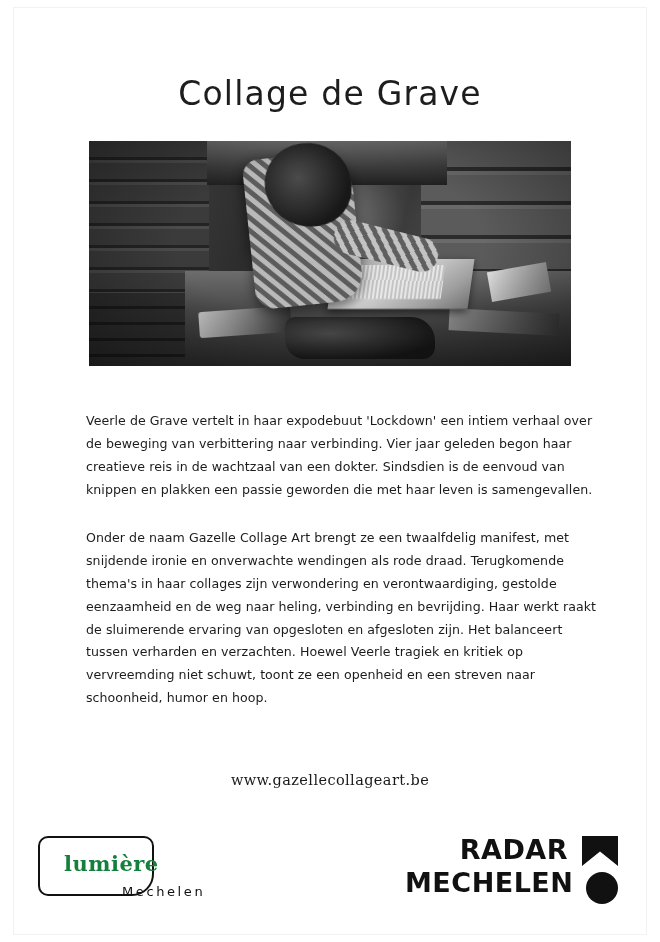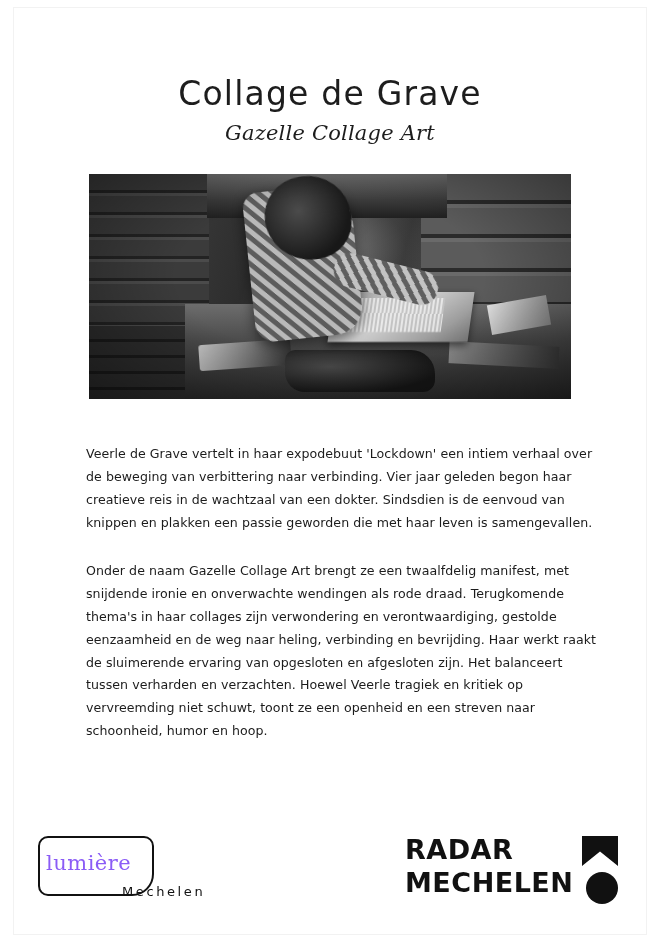--- a/index.html
+++ b/index.html
@@ -195,25 +195,26 @@
   }
   .lum-box {
     position: absolute;
     left: 0; top: 6px;
     width: 112px; height: 56px;
     border: 2.5px solid #111;
     border-radius: 10px 10px 22px 10px;
   }
   .lum-word {
     position: absolute;
-    left: 8px; top: 21px;
+    left: 26px; top: 21px;
     font-family: "DejaVu Serif", serif;
     font-size: 21px;
     letter-spacing: 0.5px;
-    color: #8b5cf6;
+    color: #15803d;
+    font-weight: bold;
   }
   .lum-sub {
     position: absolute;
     left: 84px; top: 54px;
     font-family: "DejaVu Sans", sans-serif;
     font-size: 13px;
     letter-spacing: 2.6px;
     color: #111;
   }
   .logo-radar {
@@ -222,20 +223,21 @@
     bottom: 6px;
     width: 215px;
     height: 66px;
   }
   .radar-line1, .radar-line2 {
     font-family: "DejaVu Sans", sans-serif;
     font-weight: 700;
     color: #111;
     letter-spacing: 0.5px;
     line-height: 1.0;
+    text-align: right;
   }
   .radar-line1 { font-size: 27px; padding-right: 52px; }
   .radar-line2 { font-size: 27px; padding-right: 52px; margin-top: 6px; }
   .radar-mark-top {
     position: absolute;
     right: 2px; top: 0px;
     width: 36px; height: 30px;
     background: #111;
     clip-path: polygon(0 0, 100% 0, 100% 100%, 50% 52%, 0 100%);
   }
@@ -247,21 +249,20 @@
     border-radius: 50%;
   }
 </style>
 </head>
 <body>
 
 <div class="page">
 
   <div class="header">
     <div class="title">Collage de Grave</div>
-    <div class="subtitle">Gazelle Collage Art</div>
   </div>
 
   <div class="photo-wrap">
     <div class="photo"></div>
     <div class="photo-el cabinet-left"></div>
     <div class="photo-el cabinet-left2"></div>
     <div class="photo-el cabinet-right"></div>
     <div class="photo-el shelf-top"></div>
     <div class="photo-el desk"></div>
     <div class="photo-el clutter-a"></div>
@@ -275,20 +276,21 @@
     <div class="photo-el person-arm"></div>
     <div class="photo-el person-hair"></div>
     <div class="vignette"></div>
   </div>
 
   <div class="body-copy">
     <p>Veerle de Grave vertelt in haar expodebuut 'Lockdown' een intiem verhaal over de beweging van verbittering naar verbinding. Vier jaar geleden begon haar creatieve reis in de wachtzaal van een dokter. Sindsdien is de eenvoud van knippen en plakken een passie geworden die met haar leven is samengevallen.</p>
     <p>Onder de naam Gazelle Collage Art brengt ze een twaalfdelig manifest, met snijdende ironie en onverwachte wendingen als rode draad. Terugkomende thema's in haar collages zijn verwondering en verontwaardiging, gestolde eenzaamheid en de weg naar heling, verbinding en bevrijding. Haar werkt raakt de sluimerende ervaring van opgesloten en afgesloten zijn. Het balanceert tussen verharden en verzachten. Hoewel Veerle tragiek en kritiek op vervreemding niet schuwt, toont ze een openheid en een streven naar schoonheid, humor en hoop.</p>
   </div>
 
+  <div class="website">www.gazellecollageart.be</div>
 
   <div class="footer">
     <div class="logo-lumiere">
       <div class="lum-box"></div>
       <div class="lum-word">lumière</div>
       <div class="lum-sub">Mechelen</div>
     </div>
 
     <div class="logo-radar">
       <div class="radar-mark-top"></div>

